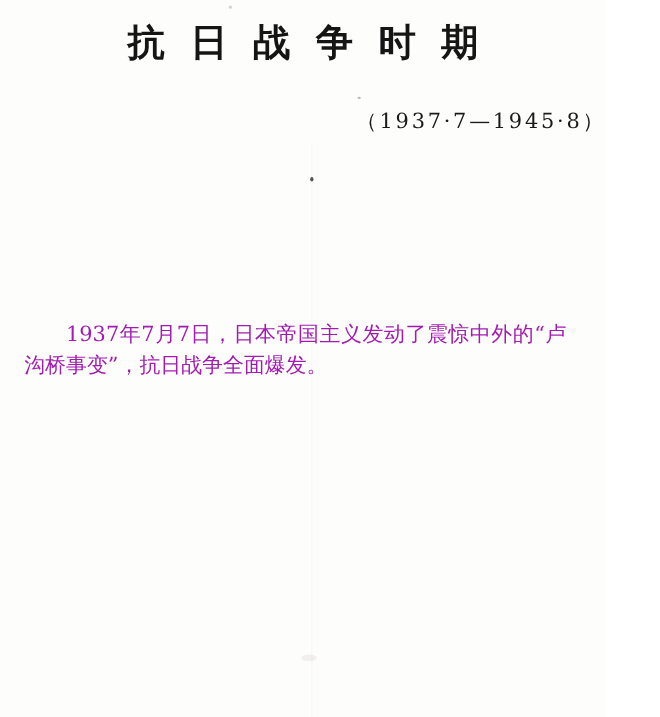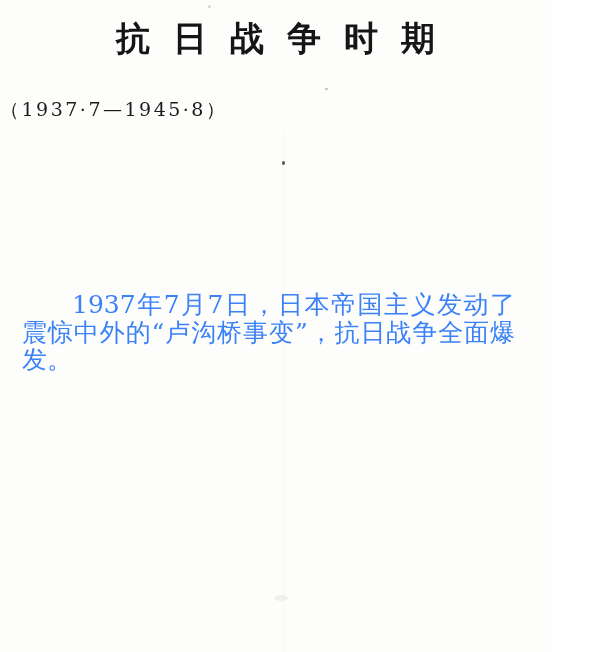--- a/index.html
+++ b/index.html
@@ -28,35 +28,35 @@
     letter-spacing: 23px;
     padding-left: 23px; 
     color: #151515;
     white-space: nowrap;
   }
   .subtitle {
     position: absolute;
     top: 97px;
     left: 0;
     right: 0;
-    text-align: left;
+    text-align: right;
     font-size: 19px;
     letter-spacing: 2.5px;
     color: #1a1a1a;
     white-space: nowrap;
   }
   .body-text {
     position: absolute;
     top: 291px;
     left: 22px;
     right: 36px;
-    font-size: 25px;
+    font-size: 19px;
     line-height: 27.6px;
     text-align: justify;
-    color: #3b82f6;
+    color: #a21caf;
   }
   .body-text p {
     margin: 0;
     text-indent: 2em;
   }
   
   .speck {
     position: absolute;
     border-radius: 50%;
     pointer-events: none;

